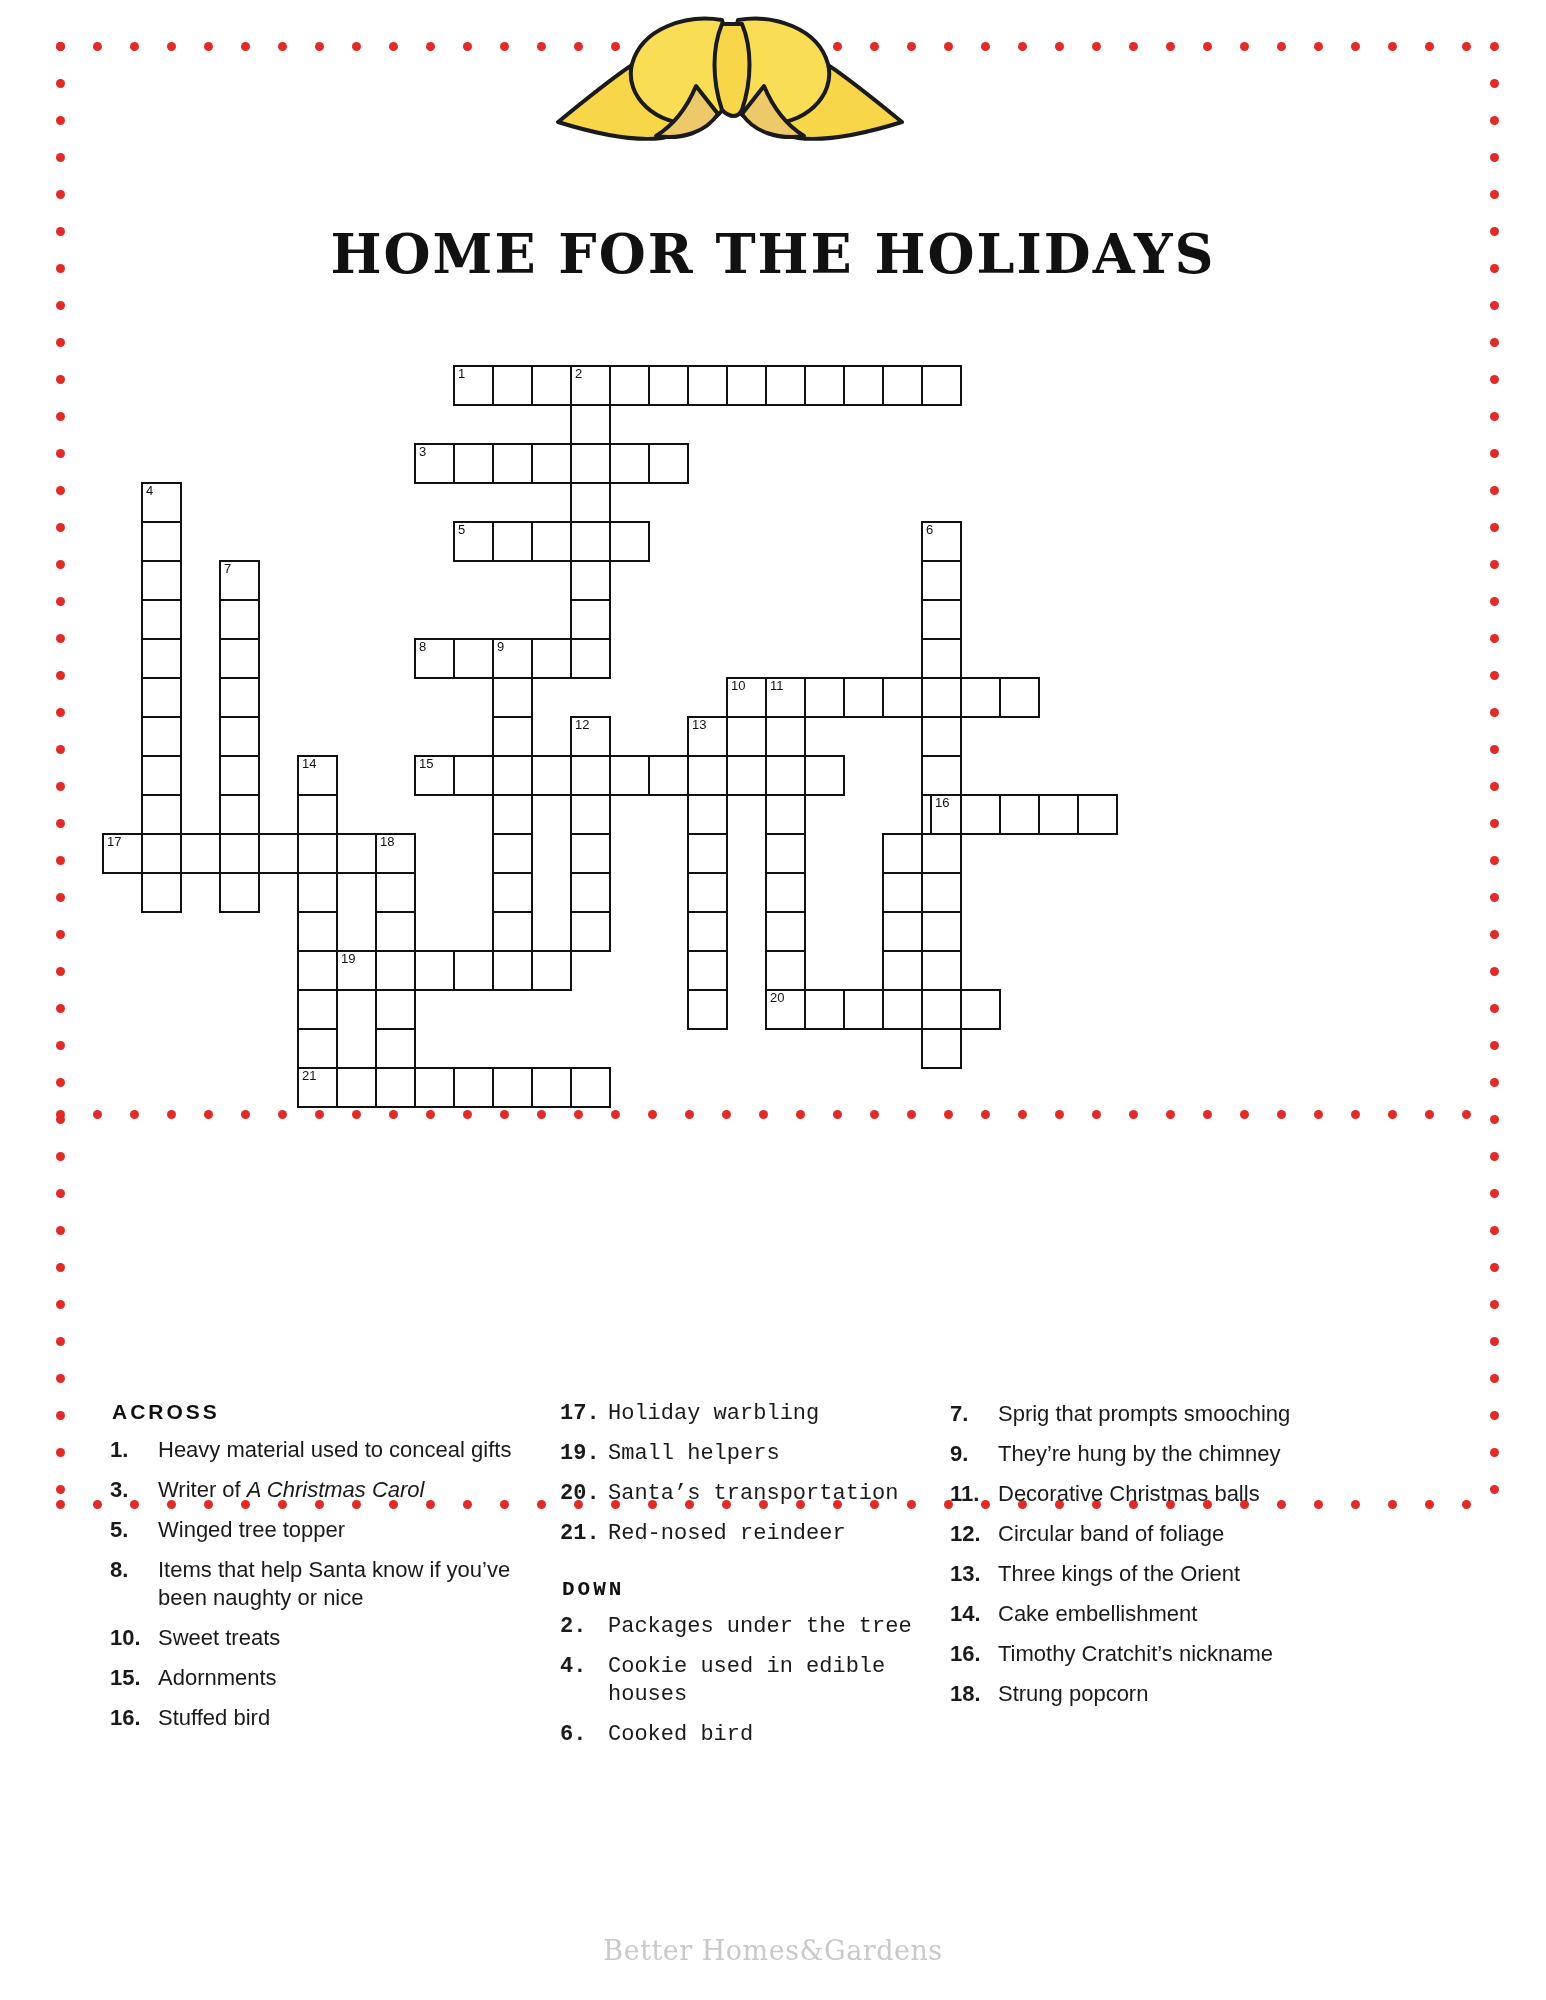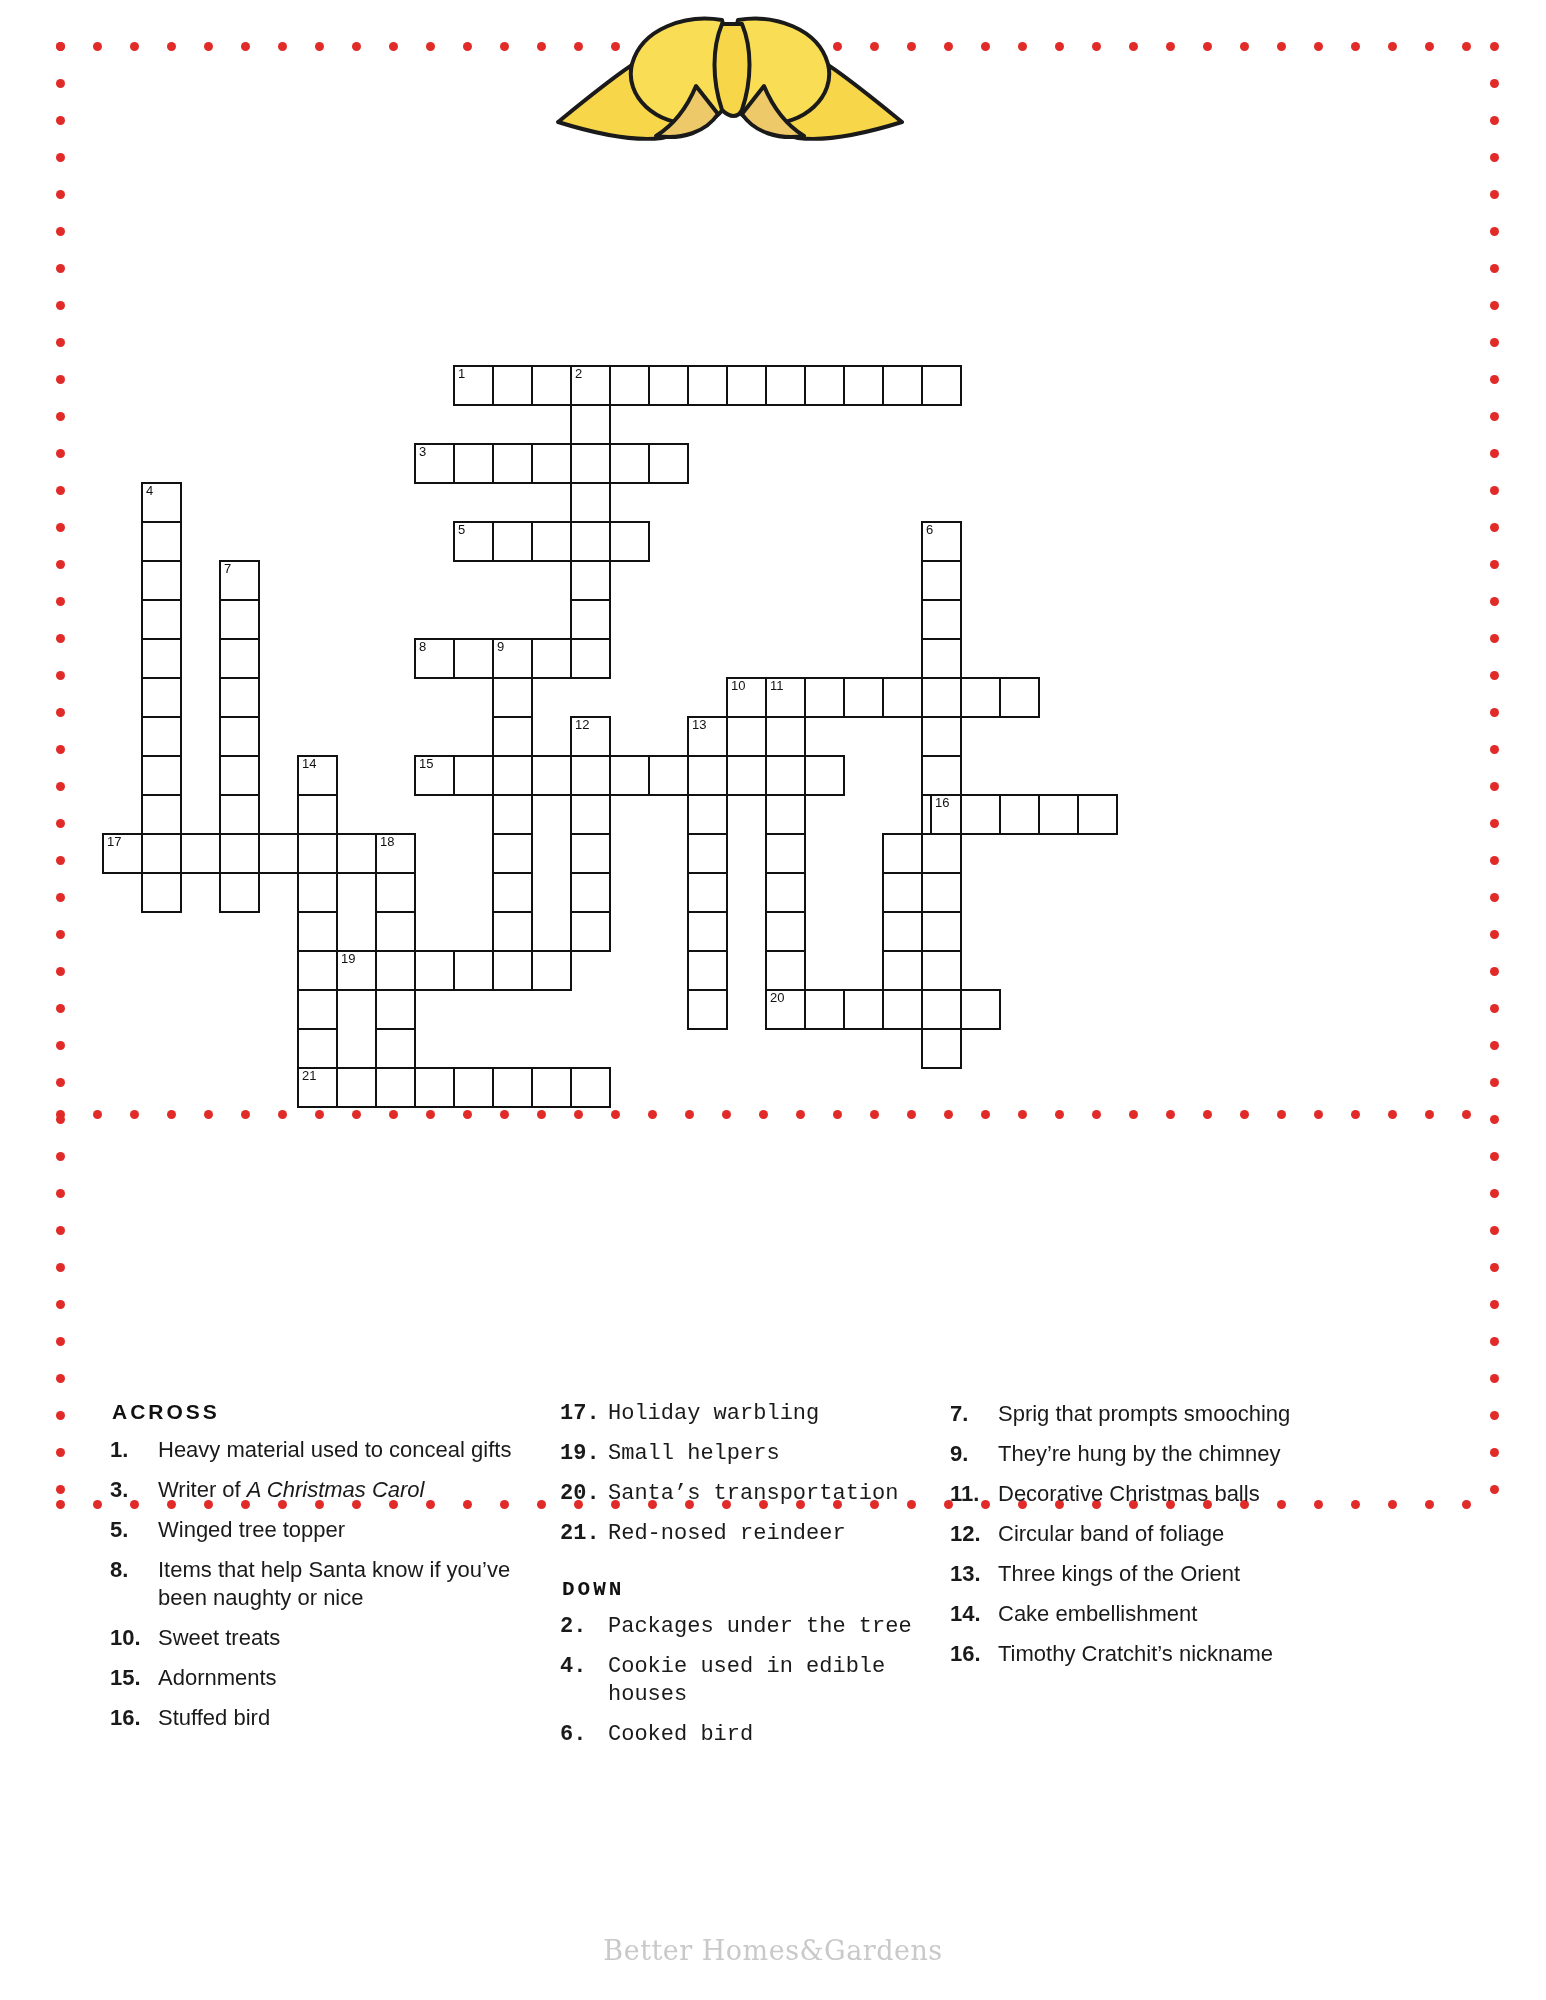--- a/index.html
+++ b/index.html
@@ -318,20 +318,21 @@
         <path d="M275 14 C330 40 375 78 412 108 C380 118 340 128 308 124 C284 120 266 96 258 70 Z" fill="#f7d64a"></path>
         <path d="M232 6 C196 0 152 14 142 50 C134 82 166 112 206 110 C232 108 244 84 244 56 Z" fill="#f9dd55"></path>
         <path d="M248 6 C284 0 328 14 338 50 C346 82 314 112 274 110 C248 108 236 84 236 56 Z" fill="#f9dd55"></path>
         <path d="M206 72 C196 96 182 112 166 122 C192 126 216 118 228 100 Z" fill="#eec96a"></path>
         <path d="M274 72 C284 96 298 112 314 122 C288 126 264 118 252 100 Z" fill="#eec96a"></path>
         <path d="M232 10 C222 34 222 66 232 96 C240 104 248 104 252 96 C262 66 262 34 252 10 Z" fill="#f7d64a"></path>
       </g>
     </svg>
   </div>
 
+  <div class="title">HOME FOR THE HOLIDAYS</div>
 
   <div class="grid" id="grid">
       <div class="cell" style="left: 453px; top: 0px;">
         <span class="num">1</span>
       </div>
       <div class="cell" style="left: 492px; top: 0px;"></div>
       <div class="cell" style="left: 531px; top: 0px;"></div>
       <div class="cell" style="left: 570px; top: 0px;">
         <span class="num">2</span>
       </div>
@@ -618,18 +619,22 @@
             <span class="t">Three kings of the Orient</span>
           </div>
           <div class="clue">
             <span class="n">14.</span>
             <span class="t">Cake embellishment</span>
           </div>
           <div class="clue">
             <span class="n">16.</span>
             <span class="t">Timothy Cratchit’s nickname</span>
           </div>
+          <div class="clue">
+            <span class="n">18.</span>
+            <span class="t">Strung popcorn</span>
+          </div>
         </div>
     </div>
   </div>
 
   <div class="footer">Better Homes&amp;Gardens</div>
 </div>
 
 </body></html>

